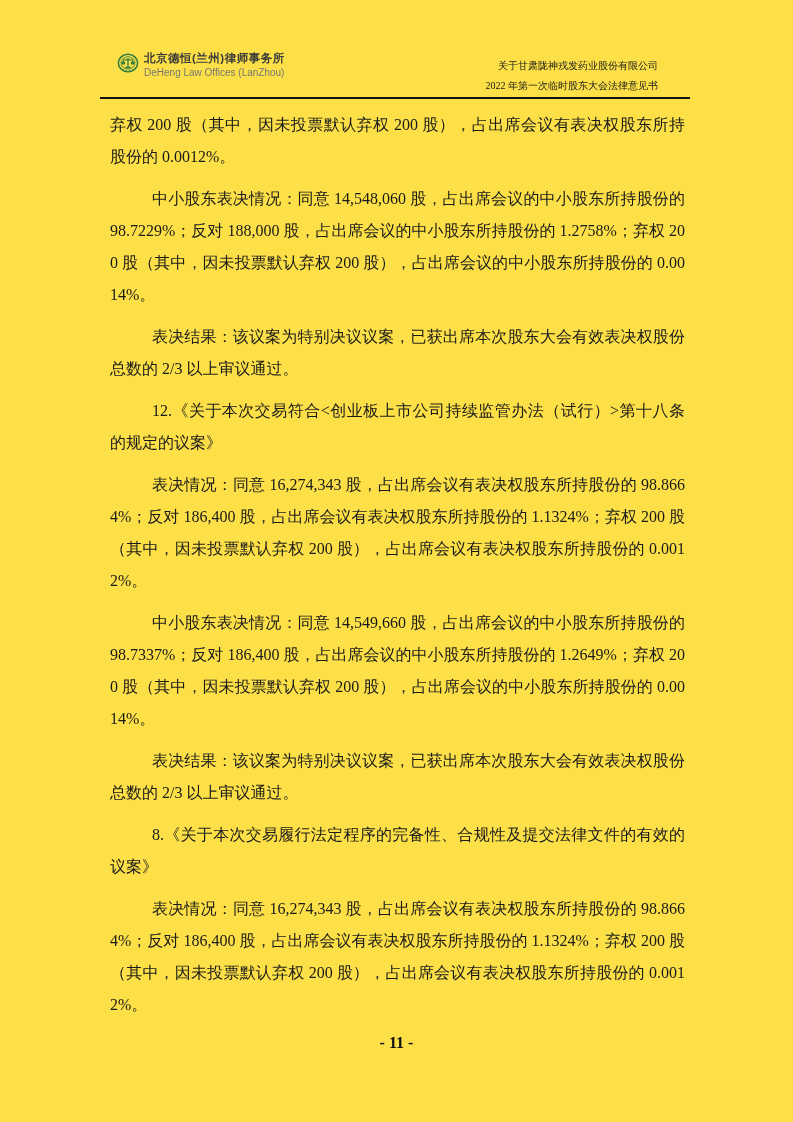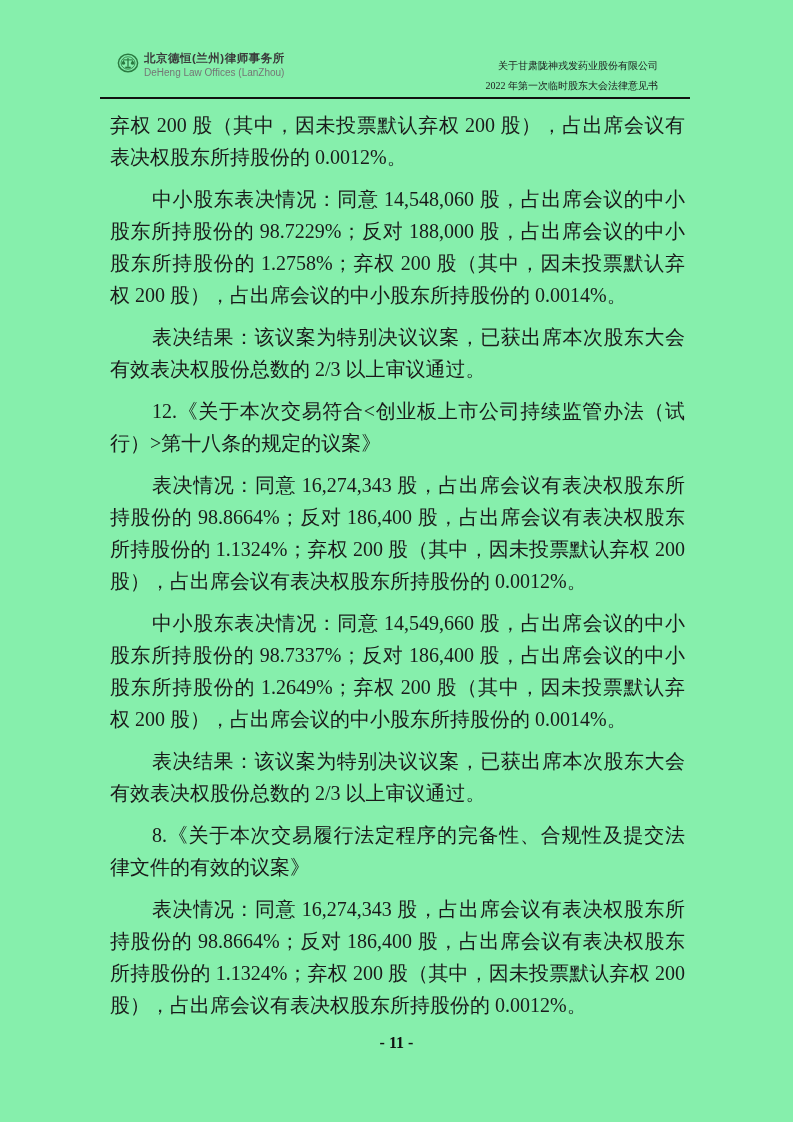--- a/index.html
+++ b/index.html
@@ -4,21 +4,21 @@
 <style>
   html, body {
     margin: 0;
     padding: 0;
     background: #ffffff;
   }
   .page {
     position: relative;
     width: 793px;
     height: 1122px;
-    background: #86efac;
+    background: #fde047;
     overflow: hidden;
     font-family: "Liberation Serif", "DejaVu Serif", serif;
     color: #1a1a1a;
   }
   
   .header {
     position: absolute;
     left: 100px;
     right: 103px;
     top: 0;
@@ -65,21 +65,21 @@
   }
   
   .content {
     position: absolute;
     left: 110px;
     right: 108px;
     top: 109px;
   }
   .content p {
     margin: 0 0 10px 0;
-    font-size: 20px;
+    font-size: 16px;
     line-height: 32px;
     text-align: justify;
     word-break: break-all;
   }
   .content p.indent { text-indent: 42px; }
   
   .footer {
     position: absolute;
     left: 0;
     right: 0;

